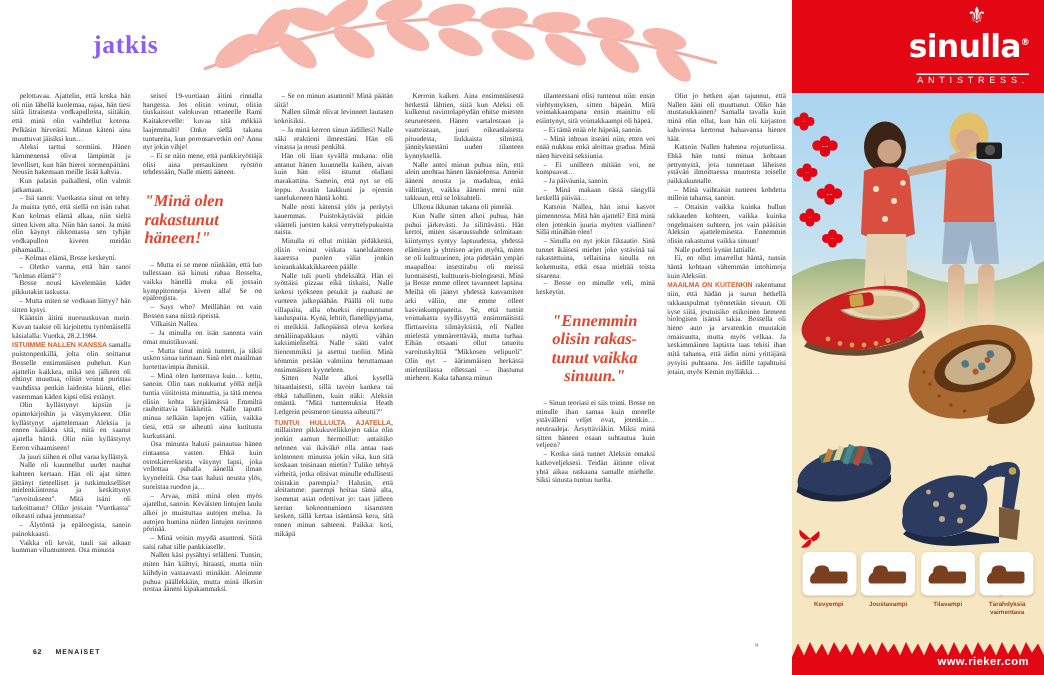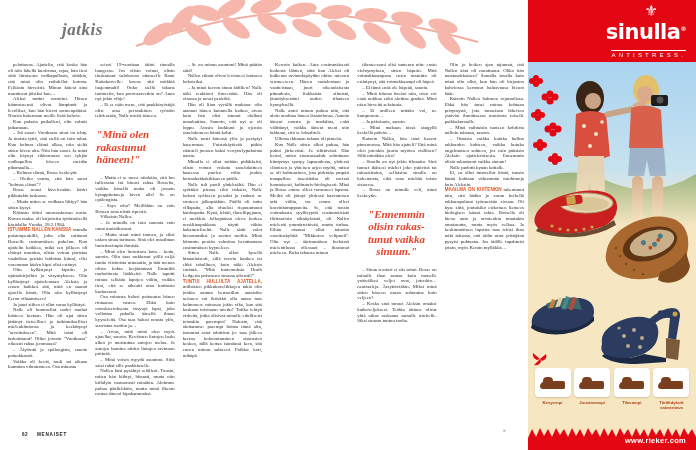--- a/index.html
+++ b/index.html
@@ -1,21 +1,21 @@
 <!DOCTYPE html>
 <html lang="fi"><head>
 <meta charset="utf-8">
 <style>
   html,body{margin:0;padding:0;}
   body{width:696px;height:450px;position:relative;background:#ffffff;overflow:hidden;
        font-family:"Liberation Sans",sans-serif;}
 
   
   .section-label{position:absolute;left:62px;top:20px;font-family:"Liberation Serif",serif;
-       font-style:italic;font-weight:bold;font-size:17px;color:#737373;letter-spacing:.5px;}
+       font-weight:bold;font-size:17px;color:#8b5cf6;letter-spacing:.5px;}
   .branch{position:absolute;left:126px;top:0;}
 
   
   .cols{position:absolute;left:8px;top:62px;width:516px;height:366px;display:flex;gap:8px;}
   .col{flex:1;overflow:hidden;font-family:"Liberation Serif",serif;font-size:4.8px;
        line-height:5.7px;text-align:justify;color:#2b2b2b;hyphens:auto;}
   .col p{margin:0;text-indent:5px;}
   .col p.noindent{text-indent:0;}
   .lead{color:#e05a28;font-family:"Liberation Sans",sans-serif;font-weight:bold;font-size:4.6px;}
   .pull-quote{font-family:"Liberation Serif",serif;font-style:italic;font-weight:bold;

